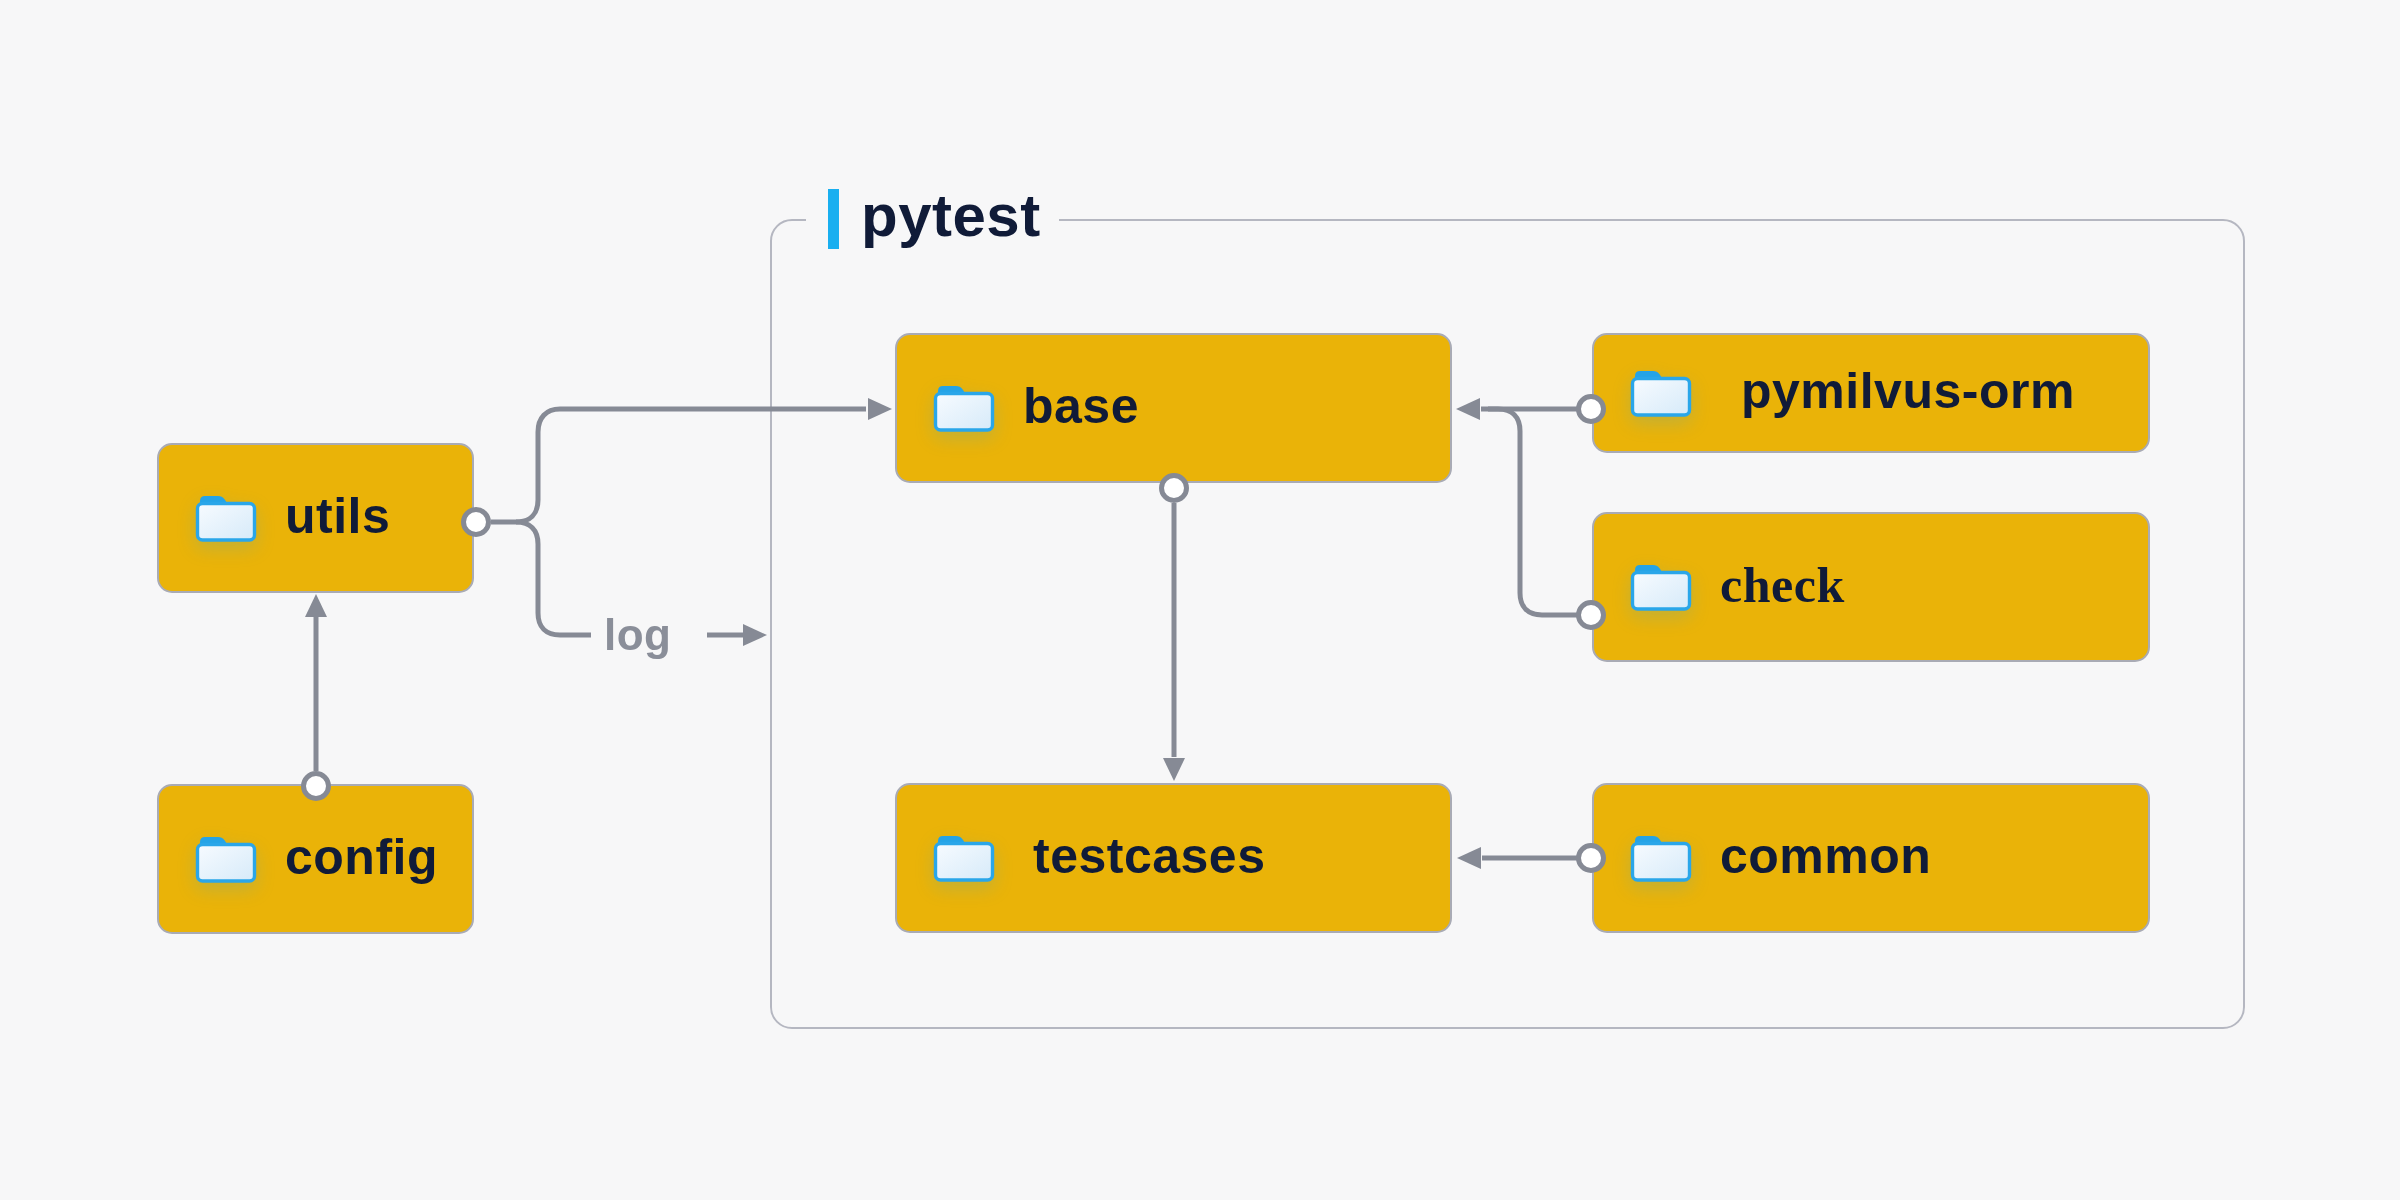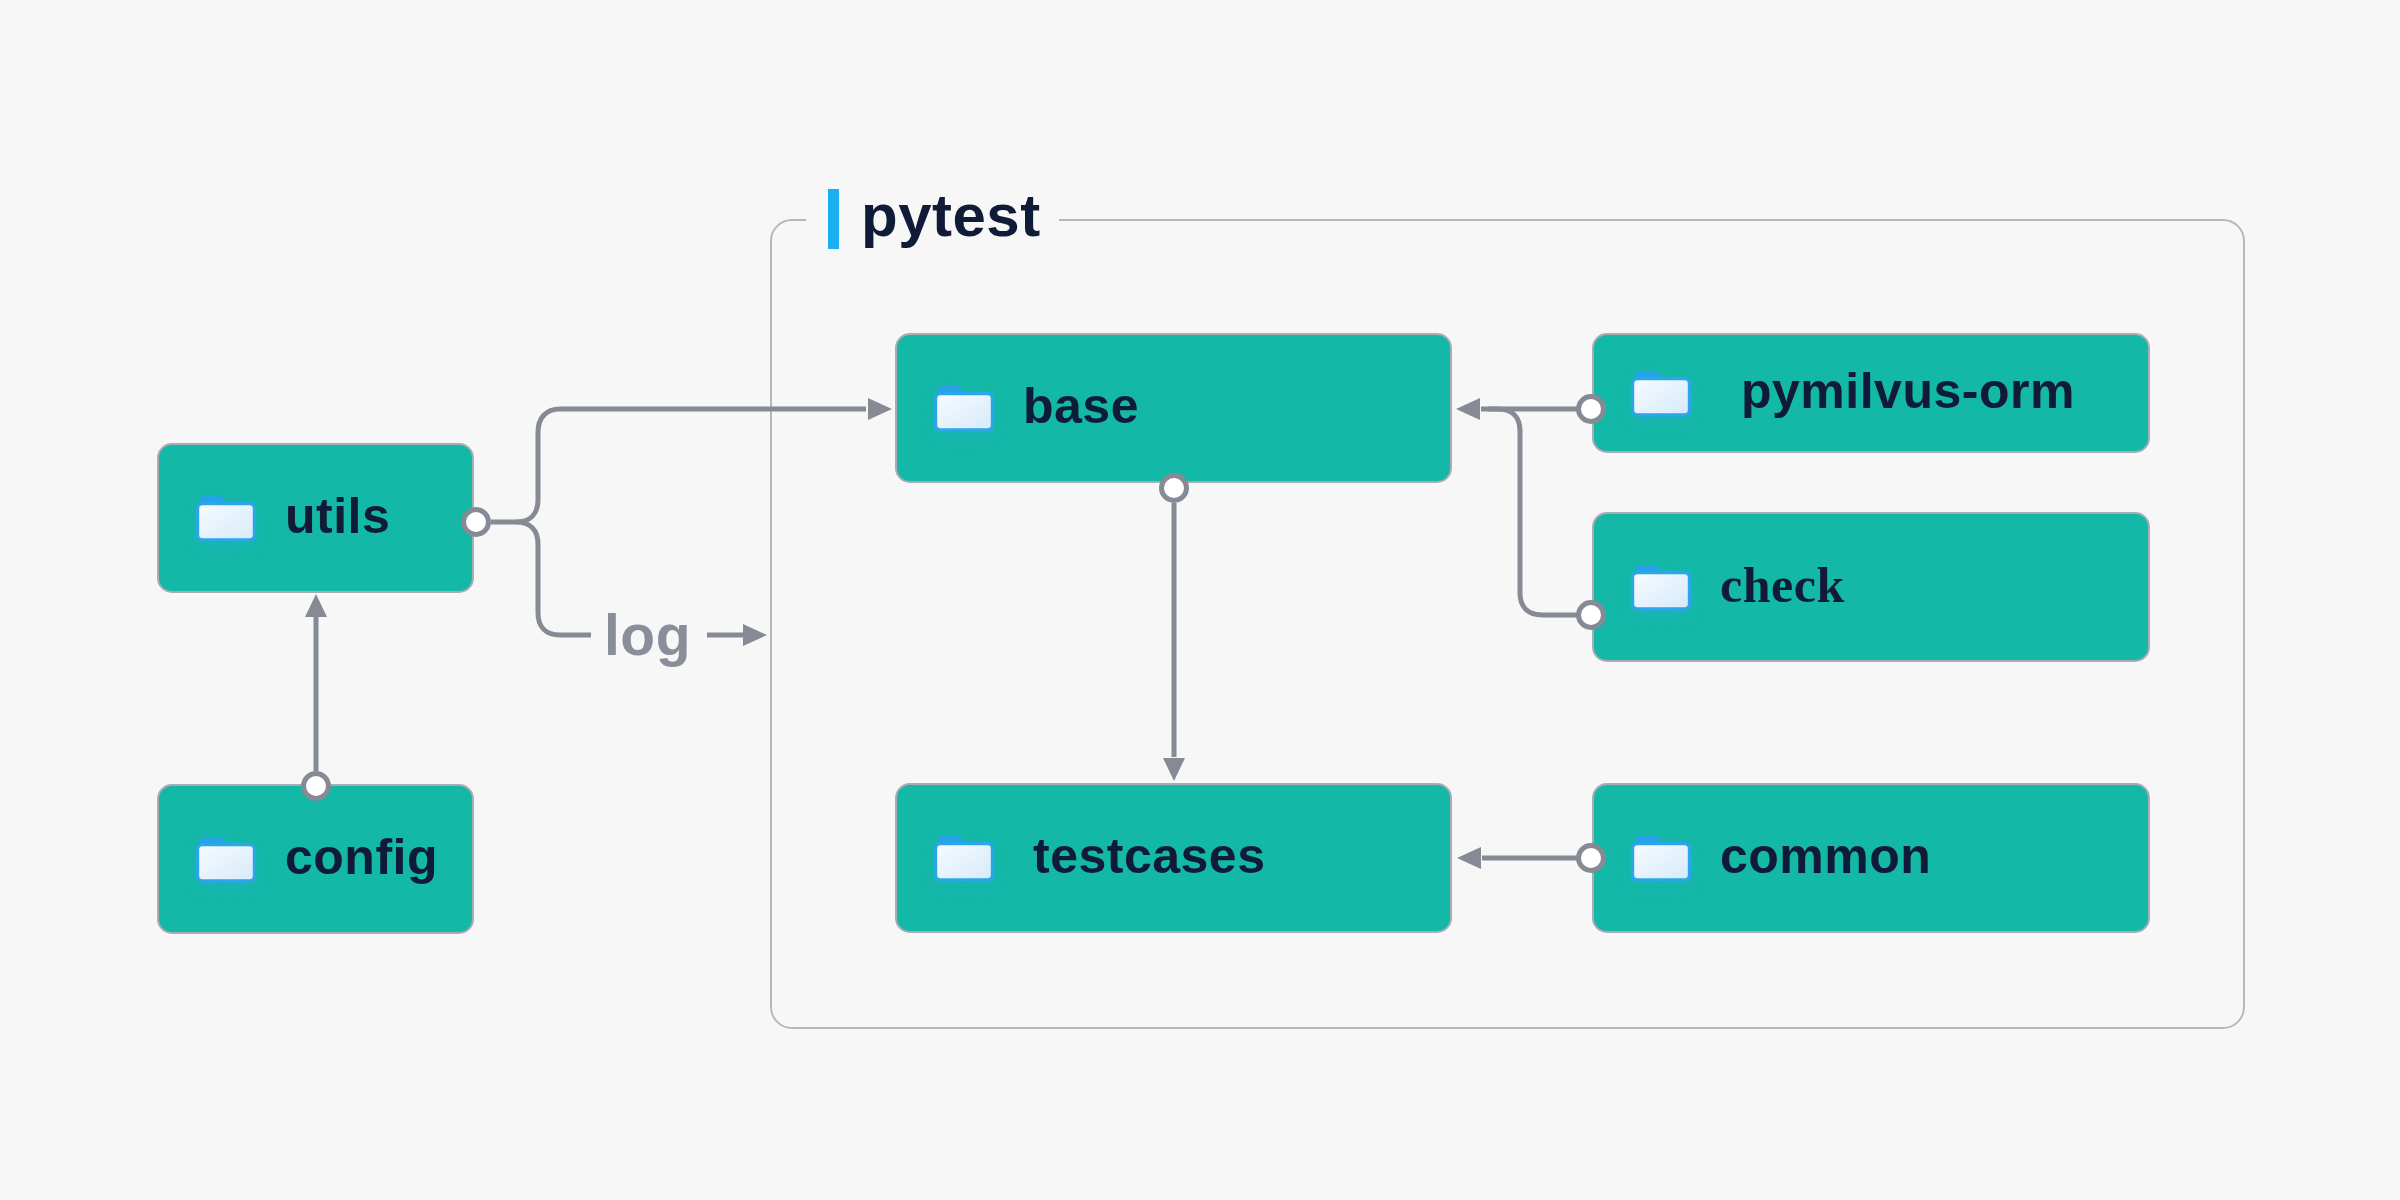--- a/index.html
+++ b/index.html
@@ -25,21 +25,21 @@
     width:11px;height:60px;background:#19aff0;margin-right:22px;flex:0 0 auto;
   }
   .group-label .group-title{
     font-size:60px;font-weight:700;color:#101b38;letter-spacing:.5px;line-height:1;
     padding-bottom:6px;
   }
 
   
   .node{
     position:absolute;display:flex;align-items:center;
-    background:#14b8a6;border:2px solid #a9abb5;border-radius:15px;
+    background:#eab308;border:2px solid #a9abb5;border-radius:15px;
     box-sizing:border-box;padding-left:36px;z-index:2;
   }
   .node .folder{
     width:62px;height:48px;flex:0 0 auto;display:block;
     filter:drop-shadow(0 7px 9px rgba(41,166,233,.20));
   }
   .node .label{
     margin-left:28px;font-size:50px;font-weight:700;color:#101b38;
     letter-spacing:.5px;line-height:1;white-space:nowrap;padding-bottom:4px;
   }
@@ -48,21 +48,21 @@
   .n-config   {left:157px; top:784px; width:317px; height:150px;border-radius:15px;}
   .n-base     {left:895px; top:333px; width:557px; height:150px;}
   .n-pymilvus {left:1592px;top:333px; width:558px; height:120px;gap:21px;}
   .n-check    {left:1592px;top:512px; width:558px; height:150px;font-family:Liberation Serif, serif;}
   .n-testcases{left:895px; top:783px; width:557px; height:150px;gap:10px;}
   .n-common   {left:1592px;top:783px; width:558px; height:150px;}
 
   
   .edge-label{
     position:absolute;left:604px;top:635px;transform:translateY(-50%);
-    font-size:57px;font-weight:600;color:#8a8e99;line-height:1;z-index:3;
+    font-size:44px;font-weight:600;color:#8a8e99;line-height:1;z-index:3;
     letter-spacing:.5px;
   }
 
   
   svg.overlay{
     position:absolute;left:0;top:0;width:2400px;height:1200px;
     z-index:5;pointer-events:none;
   }
   .wire{fill:none;stroke:#868a95;stroke-width:5;}
   .head{fill:#868a95;stroke:none;}

